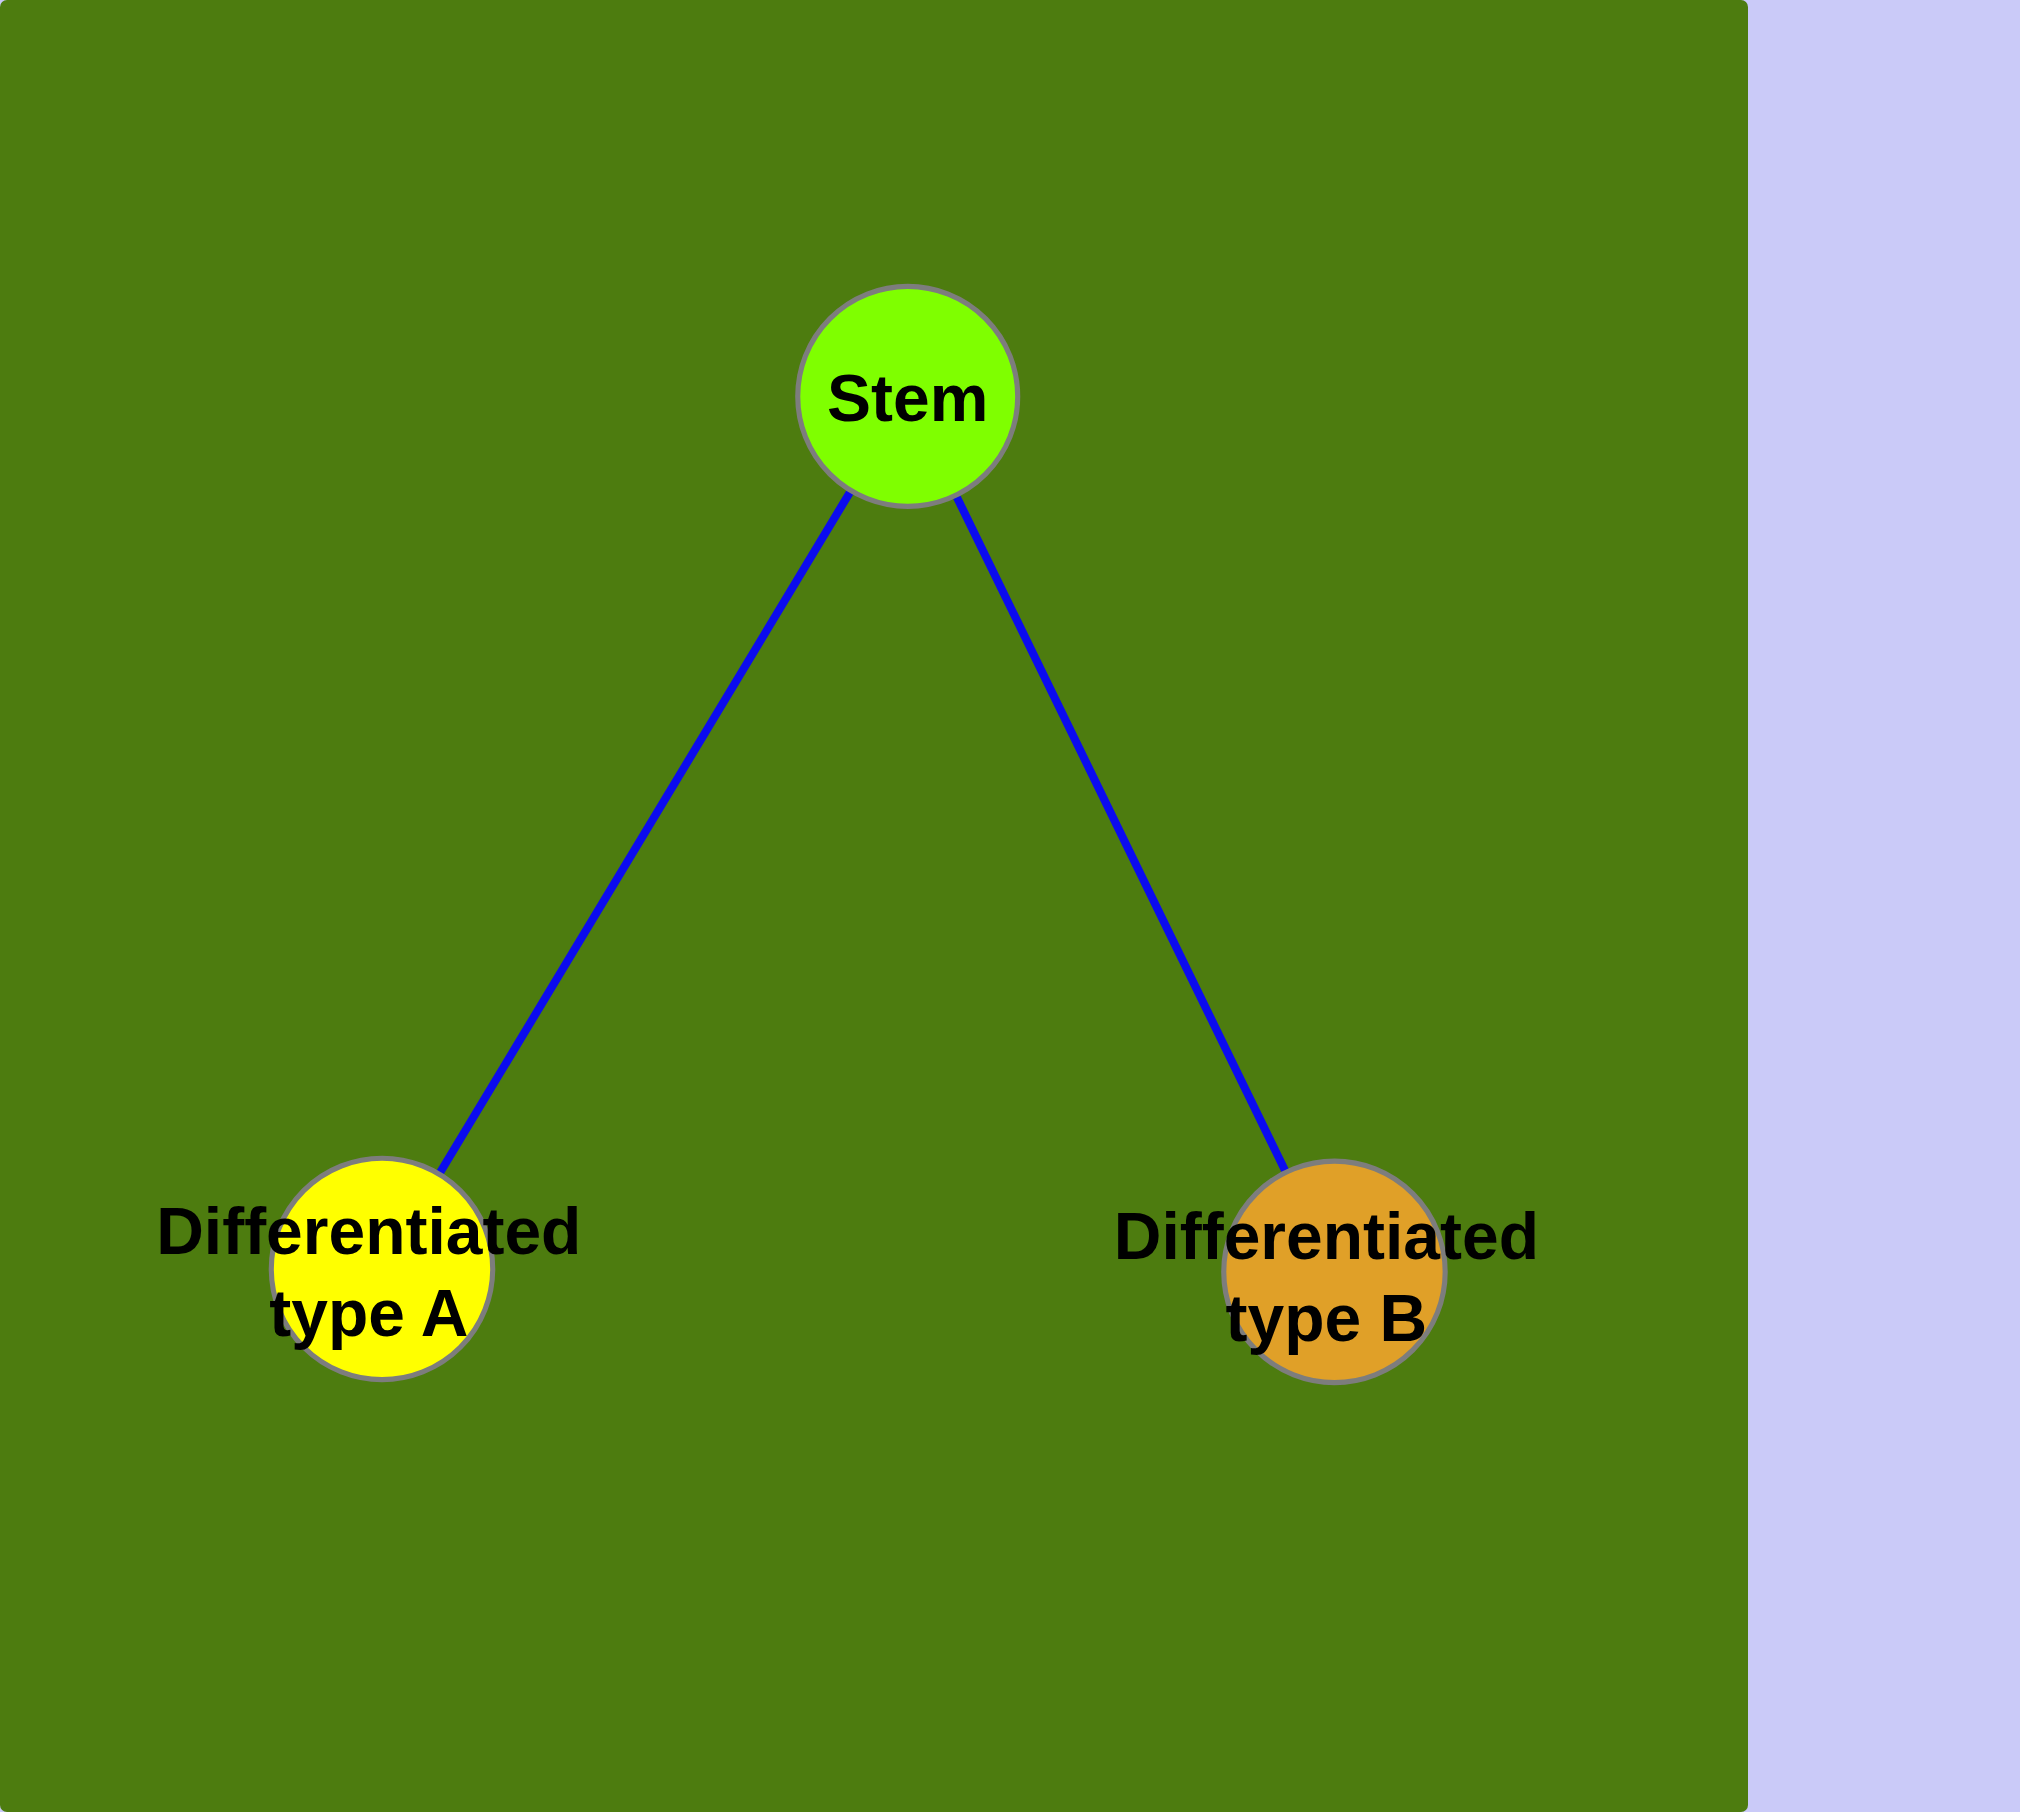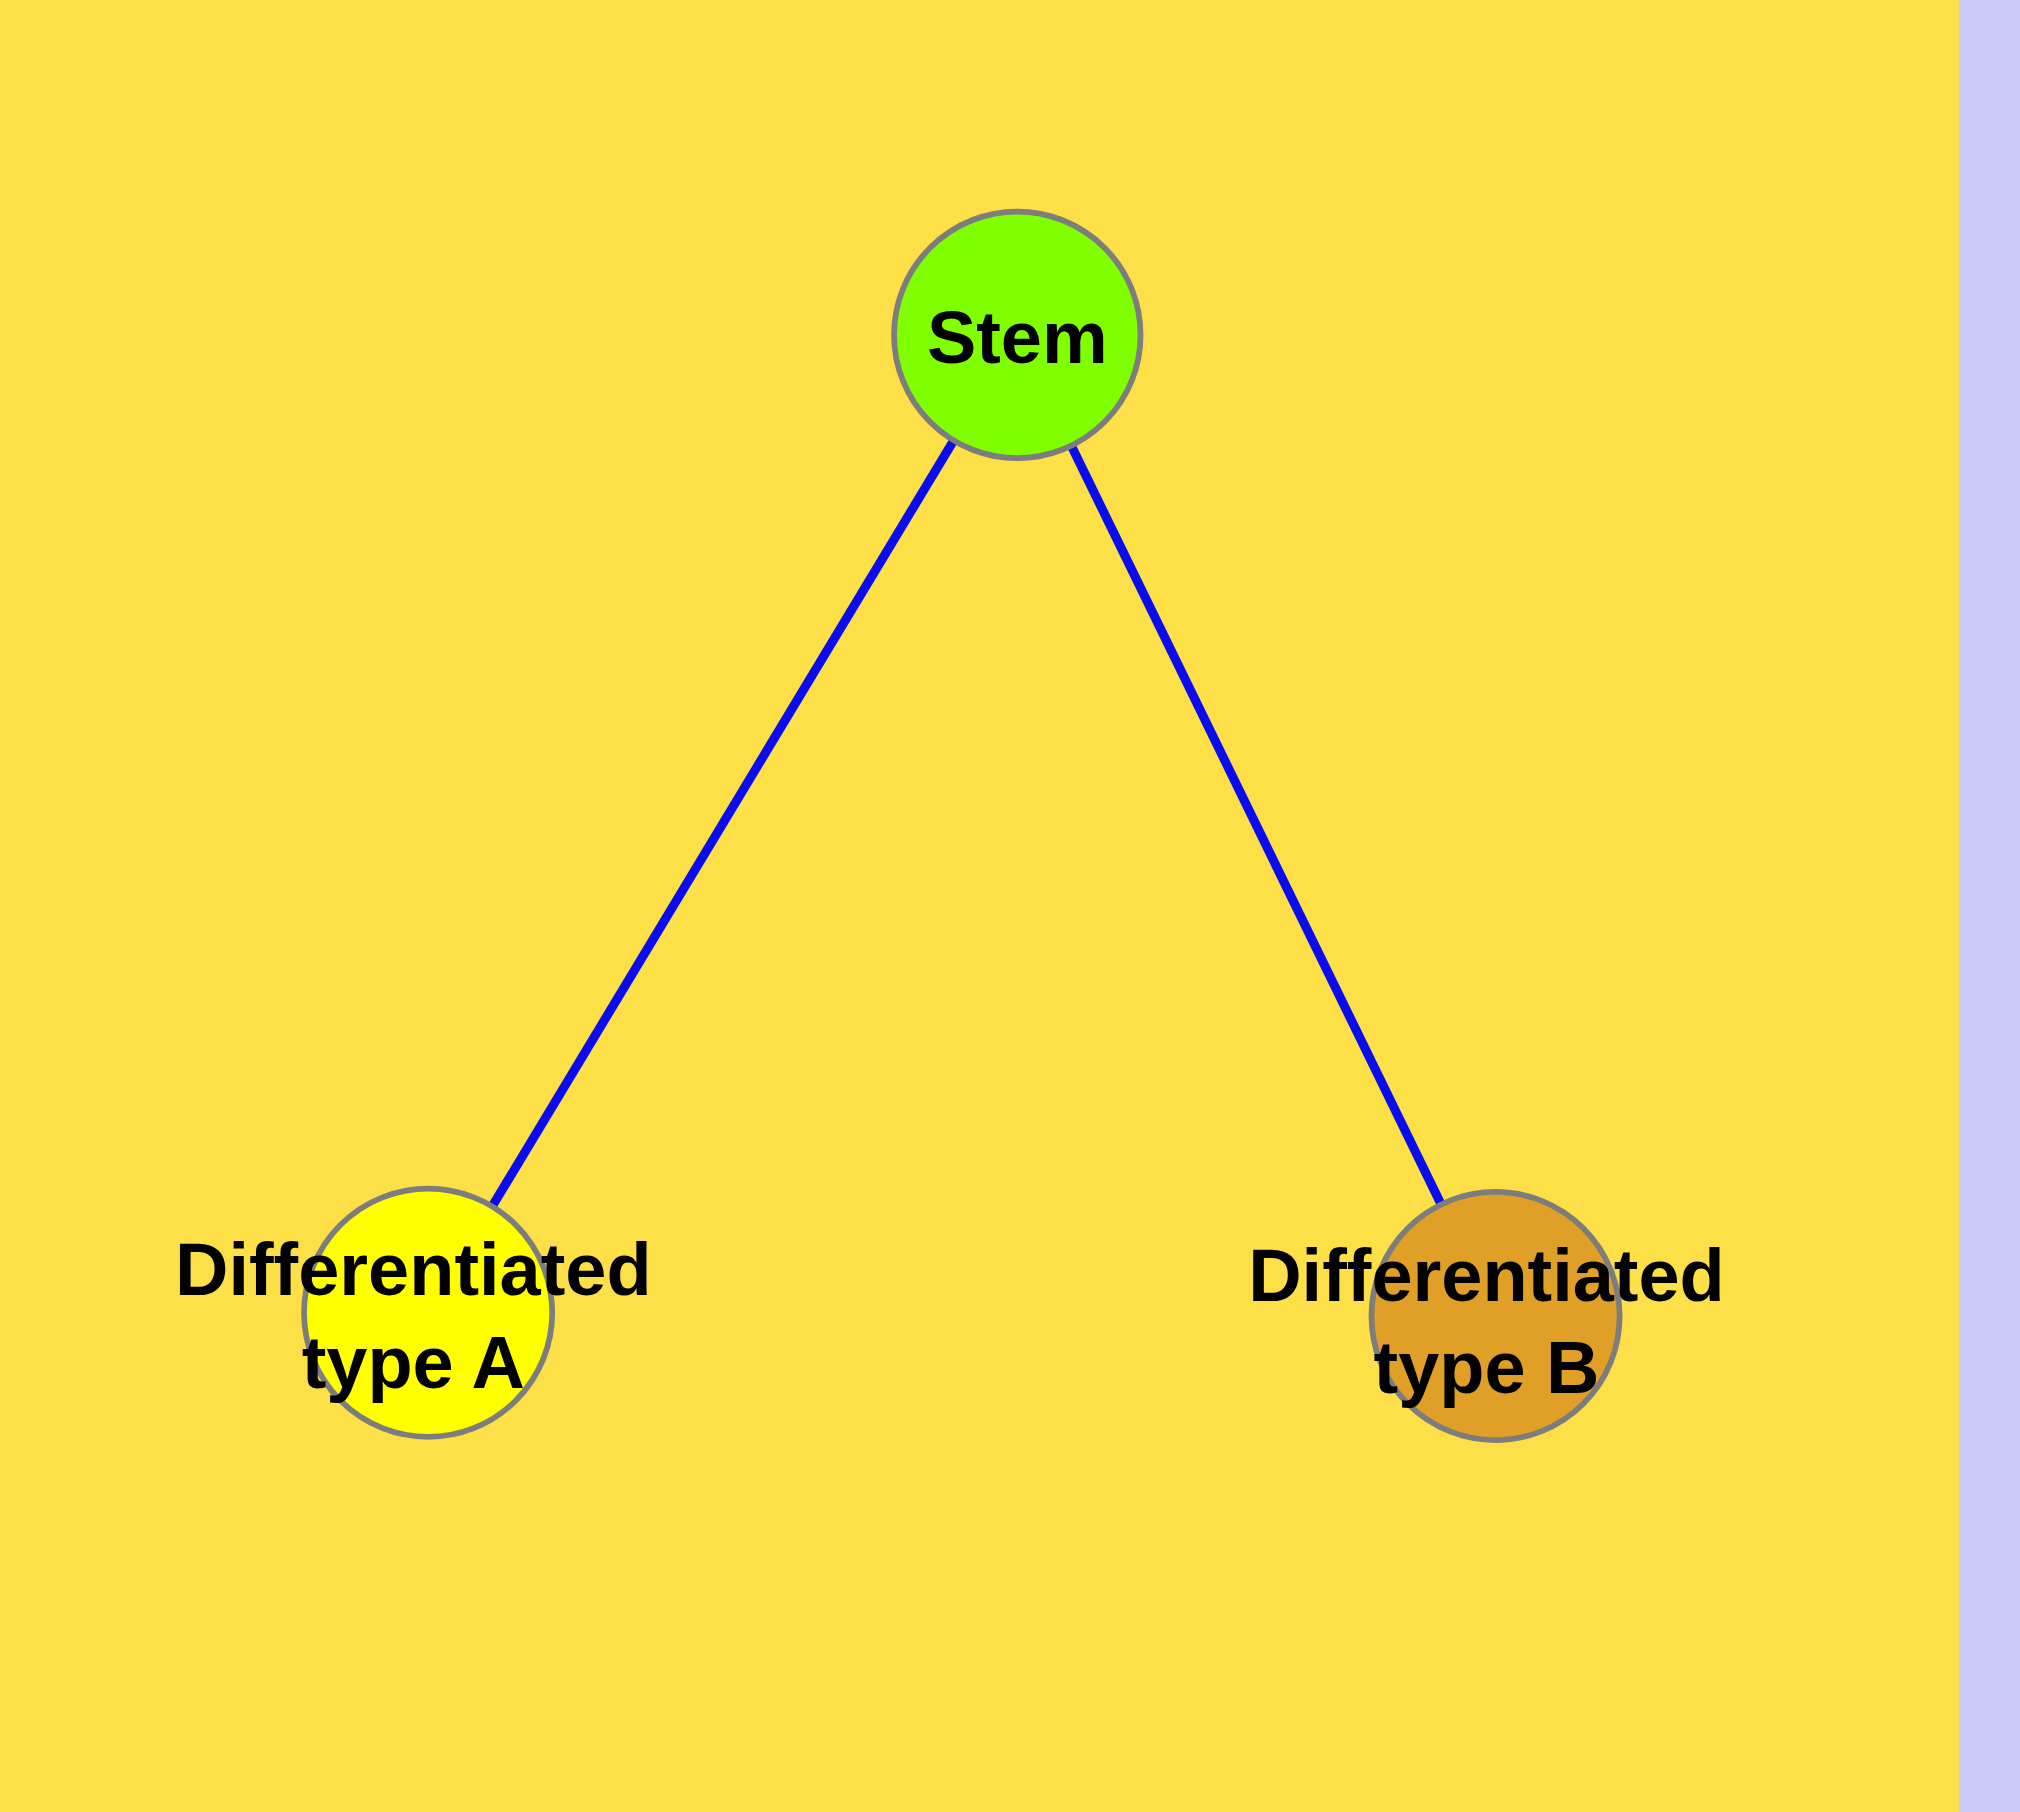--- a/index.html
+++ b/index.html
@@ -3,23 +3,24 @@
 <meta charset="utf-8">
 <style>
   html, body {
     margin: 0;
     padding: 0;
     background: #cacaf8;
     overflow: hidden;
   }
   .stage {
     position: relative;
-    width: 1959px;
+    width: 1748px;
     height: 1812px;
-    background: #fde047;
+    background: #4d7c0f;
+    border-radius: 7px;
   }
   svg.graph {
     display: block;
     width: 100%;
     height: 100%;
   }
   .edge {
     stroke-width: 11;
     stroke-linecap: butt;
     fill: none;

